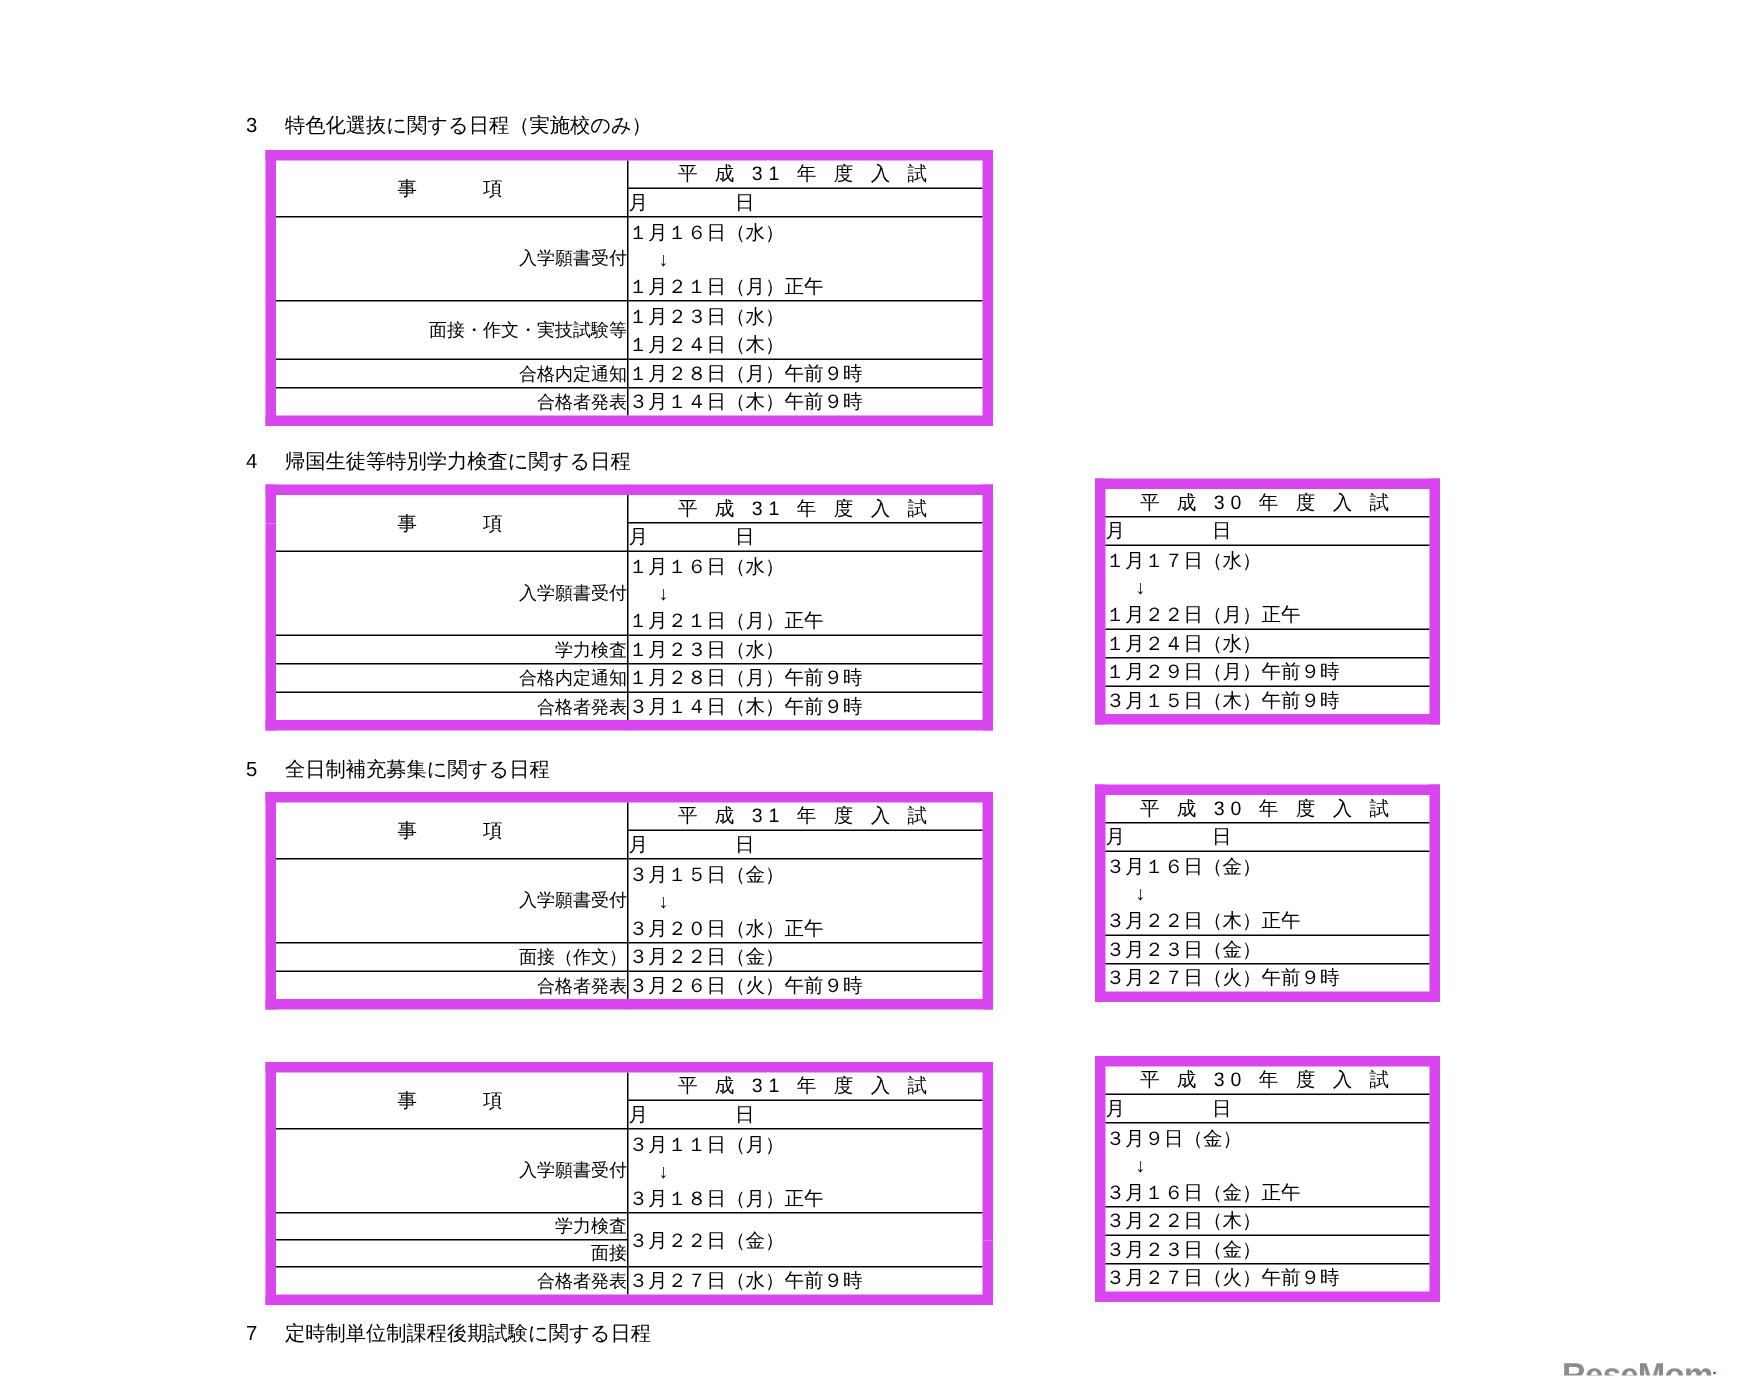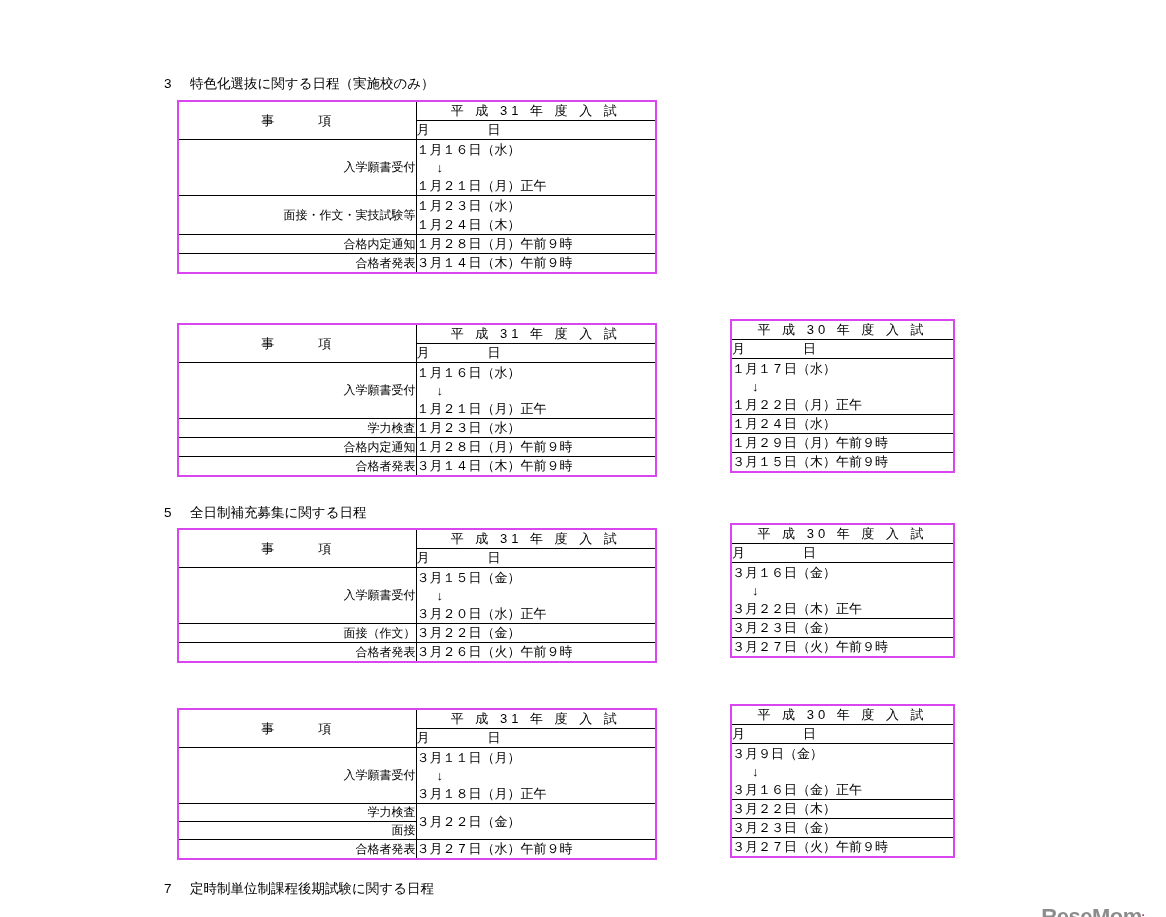--- a/index.html
+++ b/index.html
@@ -48,21 +48,21 @@
     background: #fff;
   }
   table.sched td, table.sched th {
     border: 1px solid #000;
     padding: 0;
     font-weight: normal;
     vertical-align: middle;
     white-space: nowrap;
   }
   table.sched {
-    border: 2px solid #d946ef;
+    border: 7px solid #d946ef;
   }
   .hdr-item {
     text-align: center;
     letter-spacing: 2px;
     font-size: 13px;
     padding: 3px 0;
   }
   .hdr-item .sp {
     display: inline-block;
     width: 42px;
@@ -170,20 +170,25 @@
         <td class="cell-item">合格内定通知</td>
         <td class="cell-val">１月２８日（月）午前９時</td>
       </tr>
       <tr>
         <td class="cell-item">合格者発表</td>
         <td class="cell-val">３月１４日（木）午前９時</td>
       </tr>
     </tbody>
   </table>
 
+  <div class="section" style="left:164px; top:272px;">
+    <div class="sec-heading">
+      <span class="num">4</span><span>帰国生徒等特別学力検査に関する日程</span>
+    </div>
+  </div>
 
   <table class="sched" style="position:absolute; left:177px; top:296px; width:480px;">
     <colgroup>
         <col style="width:238px">
         <col style="width:240px">
       </colgroup>
     <tbody>
       <tr>
         <td rowspan="2" class="hdr-item">
           <span>事</span><span class="sp"></span><span>項</span>

